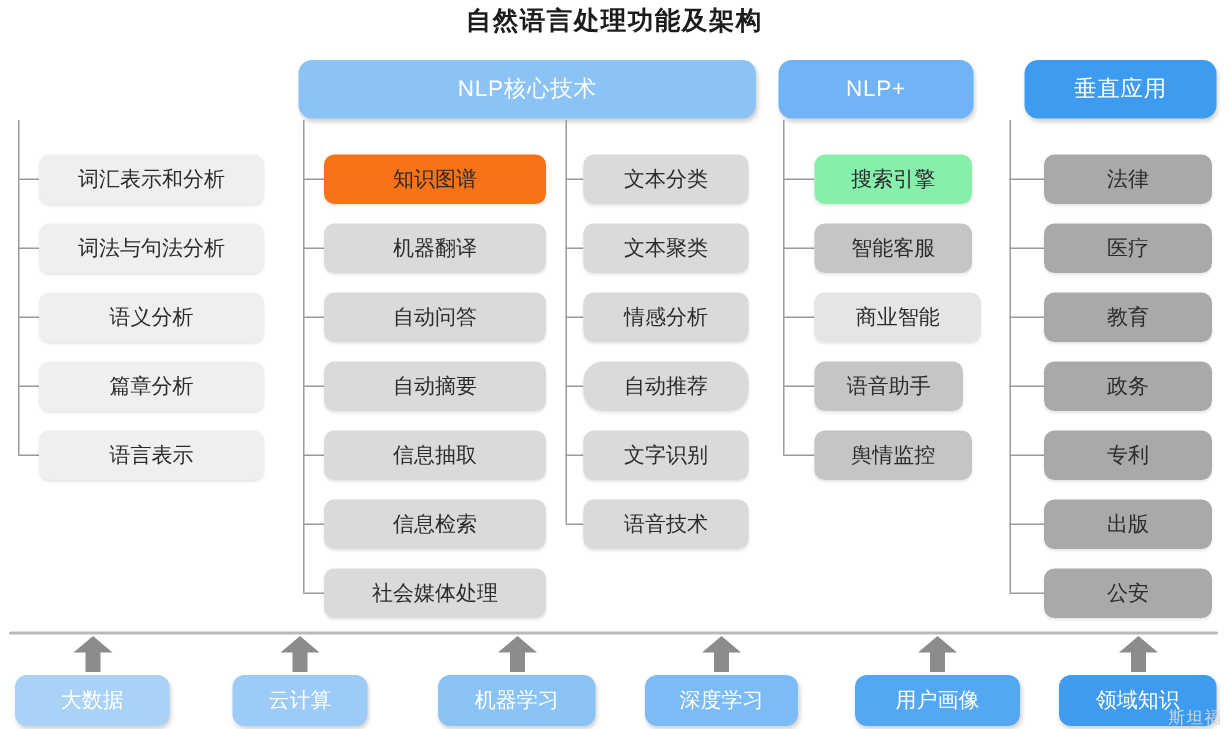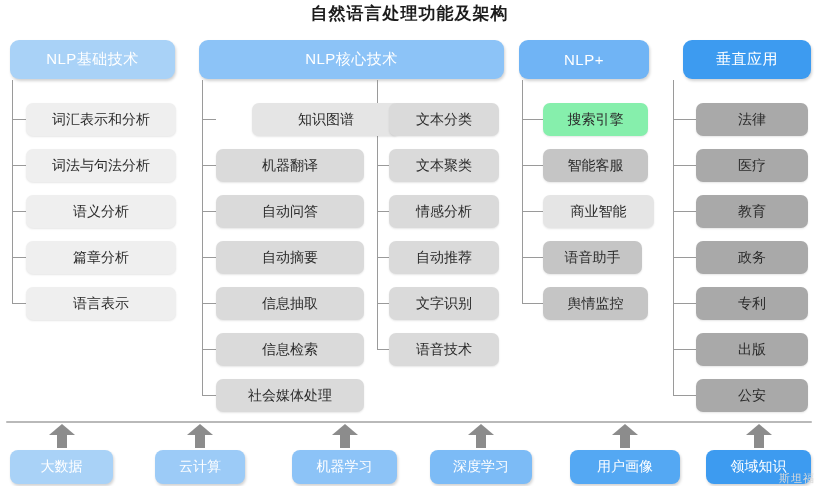--- a/index.html
+++ b/index.html
@@ -80,21 +80,20 @@
     user-select:none;
   }
 </style>
 </head>
 <body>
 
 <div id="stage">
 
   <div class="title">自然语言处理功能及架构</div>
 
-  <div class="hdr" id="hdr-basic" style="left: 10px; top: 40px; width: 165px; background: rgb(169, 210, 247);">NLP基础技术</div>
   <div class="hdr" id="hdr-core" style="left: 199px; top: 40px; width: 305px; background: rgb(140, 195, 247);">NLP核心技术</div>
   <div class="hdr" id="hdr-plus" style="left: 519px; top: 40px; width: 130px; background: rgb(112, 180, 245);">NLP+</div>
   <div class="hdr" id="hdr-vert" style="left: 683px; top: 40px; width: 128px; background: rgb(61, 155, 240);">垂直应用</div>
 
   <div id="tree-layer">
       <div class="trunk" style="left: 12px; top: 80px; height: 223px; background: rgb(154, 154, 154);"></div>
       <div class="branch" style="left: 12px; top: 119px; width: 14px; background: rgb(154, 154, 154);"></div>
       <div class="branch" style="left: 12px; top: 165px; width: 14px; background: rgb(154, 154, 154);"></div>
       <div class="branch" style="left: 12px; top: 211px; width: 14px; background: rgb(154, 154, 154);"></div>
       <div class="branch" style="left: 12px; top: 257px; width: 14px; background: rgb(154, 154, 154);"></div>
@@ -128,31 +127,31 @@
       <div class="branch" style="left: 673px; top: 303px; width: 23px; background: rgb(154, 154, 154);"></div>
       <div class="branch" style="left: 673px; top: 349px; width: 23px; background: rgb(154, 154, 154);"></div>
       <div class="branch" style="left: 673px; top: 395px; width: 23px; background: rgb(154, 154, 154);"></div>
     </div>
   <div id="leaf-layer">
       <div class="leaf" style="left: 26px; top: 103px; width: 150px; background: rgb(239, 239, 239);">词汇表示和分析</div>
       <div class="leaf" style="left: 26px; top: 149px; width: 150px; background: rgb(239, 239, 239);">词法与句法分析</div>
       <div class="leaf" style="left: 26px; top: 195px; width: 150px; background: rgb(239, 239, 239);">语义分析</div>
       <div class="leaf" style="left: 26px; top: 241px; width: 150px; background: rgb(239, 239, 239);">篇章分析</div>
       <div class="leaf" style="left: 26px; top: 287px; width: 150px; background: rgb(239, 239, 239);">语言表示</div>
-      <div class="leaf" style="left: 216px; top: 103px; width: 148px; background: #e5e5e5; margin-left: 36px;">知识图谱</div>
+      <div class="leaf" style="left: 216px; top: 103px; width: 148px; background: #f97316;">知识图谱</div>
       <div class="leaf" style="left: 216px; top: 149px; width: 148px; background: rgb(218, 218, 218);">机器翻译</div>
       <div class="leaf" style="left: 216px; top: 195px; width: 148px; background: rgb(218, 218, 218);">自动问答</div>
       <div class="leaf" style="left: 216px; top: 241px; width: 148px; background: rgb(218, 218, 218);">自动摘要</div>
       <div class="leaf" style="left: 216px; top: 287px; width: 148px; background: rgb(218, 218, 218);">信息抽取</div>
       <div class="leaf" style="left: 216px; top: 333px; width: 148px; background: rgb(218, 218, 218);">信息检索</div>
       <div class="leaf" style="left: 216px; top: 379px; width: 148px; background: rgb(218, 218, 218);">社会媒体处理</div>
       <div class="leaf" style="left: 389px; top: 103px; width: 110px; background: rgb(218, 218, 218);">文本分类</div>
       <div class="leaf" style="left: 389px; top: 149px; width: 110px; background: rgb(218, 218, 218);">文本聚类</div>
       <div class="leaf" style="left: 389px; top: 195px; width: 110px; background: rgb(218, 218, 218);">情感分析</div>
-      <div class="leaf" style="left: 389px; top: 241px; width: 110px; background: rgb(218, 218, 218);">自动推荐</div>
+      <div class="leaf" style="left: 389px; top: 241px; width: 110px; background: rgb(218, 218, 218); border-radius: 13px;">自动推荐</div>
       <div class="leaf" style="left: 389px; top: 287px; width: 110px; background: rgb(218, 218, 218);">文字识别</div>
       <div class="leaf" style="left: 389px; top: 333px; width: 110px; background: rgb(218, 218, 218);">语音技术</div>
       <div class="leaf" style="left: 543px; top: 103px; width: 105px; background: #86efac;">搜索引擎</div>
       <div class="leaf" style="left: 543px; top: 149px; width: 105px; background: rgb(197, 197, 197);">智能客服</div>
       <div class="leaf" style="left: 543px; top: 195px; width: 111px; background: #e5e5e5;">商业智能</div>
       <div class="leaf" style="left: 543px; top: 241px; width: 99px; background: rgb(197, 197, 197);">语音助手</div>
       <div class="leaf" style="left: 543px; top: 287px; width: 105px; background: rgb(197, 197, 197);">舆情监控</div>
       <div class="leaf" style="left: 696px; top: 103px; width: 112px; background: rgb(169, 169, 169);">法律</div>
       <div class="leaf" style="left: 696px; top: 149px; width: 112px; background: rgb(169, 169, 169);">医疗</div>
       <div class="leaf" style="left: 696px; top: 195px; width: 112px; background: rgb(169, 169, 169);">教育</div>

